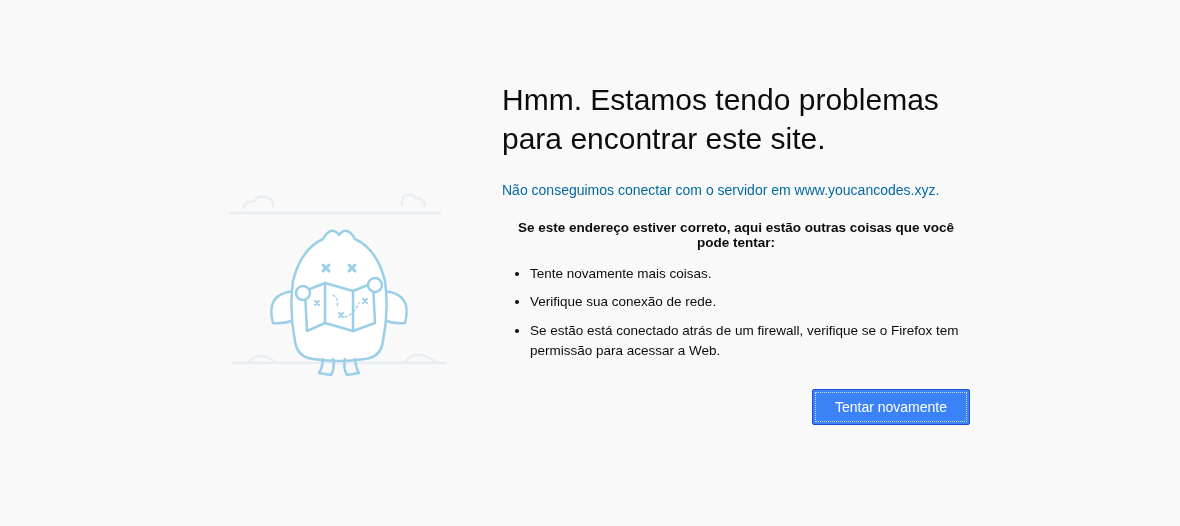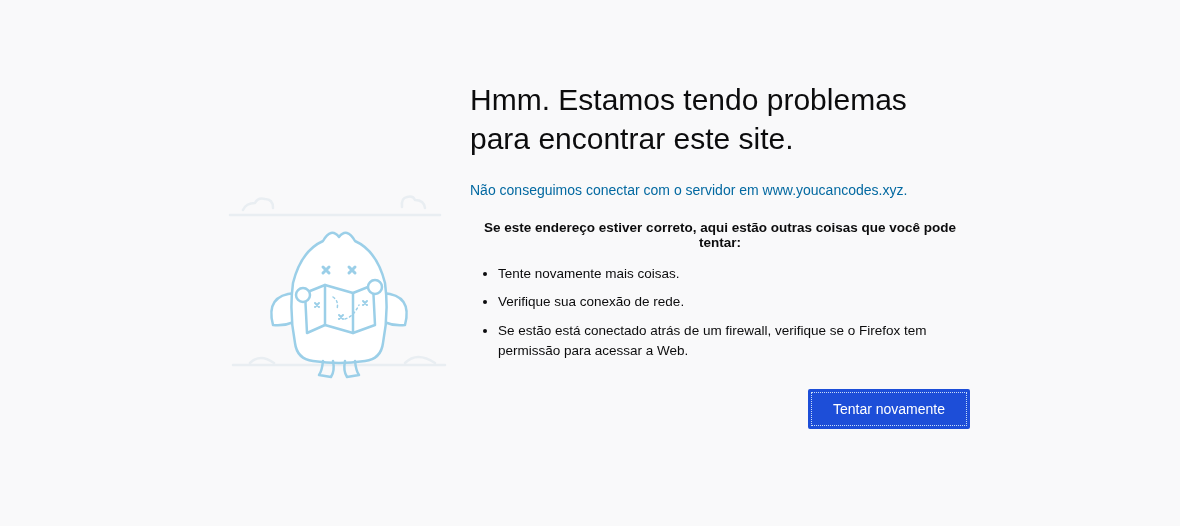--- a/index.html
+++ b/index.html
@@ -12,20 +12,21 @@
     display: flex;
     flex-direction: column;
     align-items: center;
 }
 
 .container {
     display: flex;
     flex-direction: row;
     width: 760px;
     margin-top: 80px;
+    gap: 32px;
 }
 
 .illustration-col {
     width: 260px;
     flex-shrink: 0;
     display: flex;
     align-items: center;
     justify-content: center;
     padding-top: 70px;
 }
@@ -68,23 +69,23 @@
     line-height: 1.5;
     margin-bottom: 8px;
 }
 
 .actions {
     display: flex;
     justify-content: flex-end;
 }
 
 button.retry {
-    background-color: #1d4ed8;
+    background-color: #3b82f6;
     color: #ffffff;
-    border: 3px solid #1d4ed8;
+    border: 1px solid #1d4ed8;
     font-size: 14px;
     padding: 9px 22px;
     border-radius: 2px;
     cursor: pointer;
     font-family: inherit;
     outline: 1px dotted #c7dcf7;
     outline-offset: -4px;
 }
 </style>
 </head>

